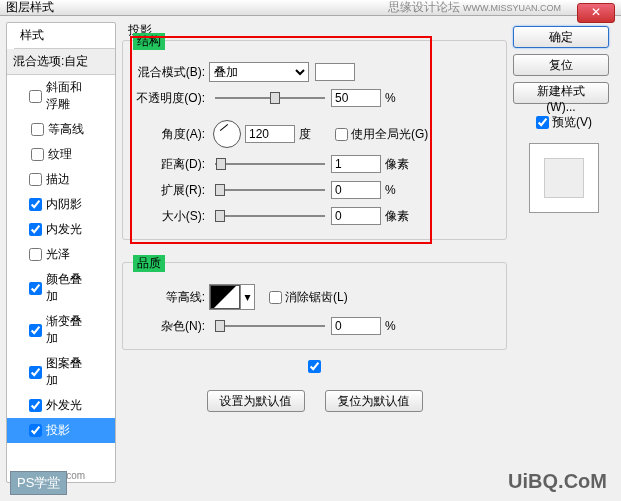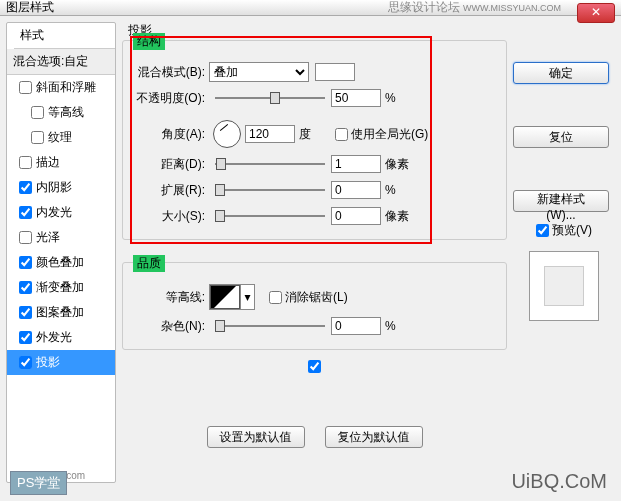--- a/index.html
+++ b/index.html
@@ -6,21 +6,21 @@
 body { background: #f0f0f0; width: 621px; height: 501px; overflow: hidden; position: relative; }
 .titlebar { height: 16px; background: linear-gradient(#fff, #e0e0e0); border-bottom: 1px solid #aaa; display: flex; align-items: center; padding: 0 6px; position: relative; }
 .titlebar .title { flex: 1; }
 .titlebar .forum-txt { position: absolute; right: 60px; color: #888; font-size: 11px; }
 .close-btn { width: 38px; height: 20px; background: linear-gradient(#e67,#c33); border: 1px solid #a22; border-radius: 3px; color: #fff; text-align: center; line-height: 16px; cursor: pointer; position: absolute; right: 6px; top: 3px; }
 .content { display: flex; height: 473px; padding: 6px; gap: 6px; }
 .left-panel { width: 110px; background: #fff; border: 1px solid #bbb; border-radius: 2px; display: flex; flex-direction: column; }
 .left-panel .hdr { padding: 4px 6px; border-bottom: 1px solid #ccc; margin-left: 7px; }
 .blend-opt { padding: 4px 6px; border-bottom: 1px solid #ccc; background: #eee; }
 .style-list { flex: 1; overflow: auto; }
-.style-item { padding: 4px 12px; display: flex; align-items: center; gap: 4px; cursor: pointer; }
+.style-item { padding: 4px 22px; display: flex; align-items: center; gap: 4px; cursor: pointer; }
 .style-item.indent { padding-left: 24px; }
 .style-item.selected { background: #3597ff; color: #fff; }
 .style-item input[type=checkbox] { width: 13px; height: 13px; }
 .badge { position: absolute; bottom: 6px; left: 10px; background: #8ab; color: #fff; padding: 2px 6px; font-size: 13px; border: 1px solid #789; }
 .badge2 { position: absolute; bottom: 20px; left: 10px; font-size: 10px; color: #888; }
 .mid-panel { flex: 1; position: relative; }
 .group-label { position: absolute; font-size: 12px; color: #000; }
 .group-box { border: 1px solid #ccc; border-radius: 3px; padding: 16px 8px 8px; margin-top: 8px; position: relative; }
 .group-box .legend { position: absolute; top: -8px; left: 10px; background: #22c55e; padding: 0 4px; }
 .red-box { position: absolute; border: 2px solid #e00; left: 130px; top: 36px; width: 302px; height: 208px; pointer-events: none; z-index: 10; }
@@ -35,27 +35,27 @@
 select.combo { width: 100px; height: 20px; border: 1px solid #888; background: #fff; }
 .color-swatch { width: 40px; height: 18px; border: 1px solid #888; background: #fff; margin-left: 6px; }
 .angle-dial { width: 28px; height: 28px; border: 1px solid #555; border-radius: 50%; background: #fff; position: relative; margin: 0 4px; }
 .angle-dial::after { content: ''; position: absolute; width: 10px; height: 1px; background: #000; top: 6px; left: 5px; transform: rotate(-40deg); }
 .chk { display: flex; align-items: center; gap: 3px; }
 .section-quality { margin-top: 22px; }
 .contour-swatch { width: 30px; height: 24px; border: 1px solid #555; background: linear-gradient(135deg, #000 0%, #000 48%, #fff 52%, #fff 100%); }
 .contour-wrap { display: flex; border: 1px solid #888; }
 .contour-arrow { width: 14px; background: #fff; display: flex; align-items: center; justify-content: center; border-left: 1px solid #888; }
 .bottom-btns { display: flex; gap: 20px; justify-content: center; margin-top: 14px; }
-.win-btn { height: 22px; padding: 0 12px; background: linear-gradient(#fff,#e5e5e5); border: 1px solid #888; border-radius: 3px; cursor: pointer; margin-top: 36px; }
+.win-btn { height: 22px; padding: 0 12px; background: linear-gradient(#fff,#e5e5e5); border: 1px solid #888; border-radius: 3px; cursor: pointer; }
 .right-panel { width: 102px; display: flex; flex-direction: column; gap: 6px; align-items: stretch; padding-top: 4px; }
 .right-panel .win-btn { width: 96px; }
 .win-btn.primary { border: 1px solid #2a6fc9; box-shadow: 0 0 2px #5aa0ff; }
 .preview-box { width: 70px; height: 70px; background: #fff; border: 1px solid #999; margin: 6px auto; display: flex; align-items: center; justify-content: center; }
 .preview-inner { width: 40px; height: 40px; background: #eee; border: 1px solid #ccc; }
-.watermark { position: absolute; right: 14px; bottom: 8px; font-size: 20px; font-weight: normal; color: rgba(0,0,0,0.6); font-family: Arial; }
+.watermark { position: absolute; right: 14px; bottom: 8px; font-size: 20px; font-weight: bold; color: rgba(0,0,0,0.6); font-family: Arial; }
 </style>
 </head>
 <body>
 
 <div class="titlebar">
   <span class="title">图层样式</span>
   <span class="forum-txt">
     <span>思缘设计论坛</span>&nbsp;<span style="font-size:9px;">WWW.MISSYUAN.COM</span>
   </span>
   <div class="close-btn">✕</div>

